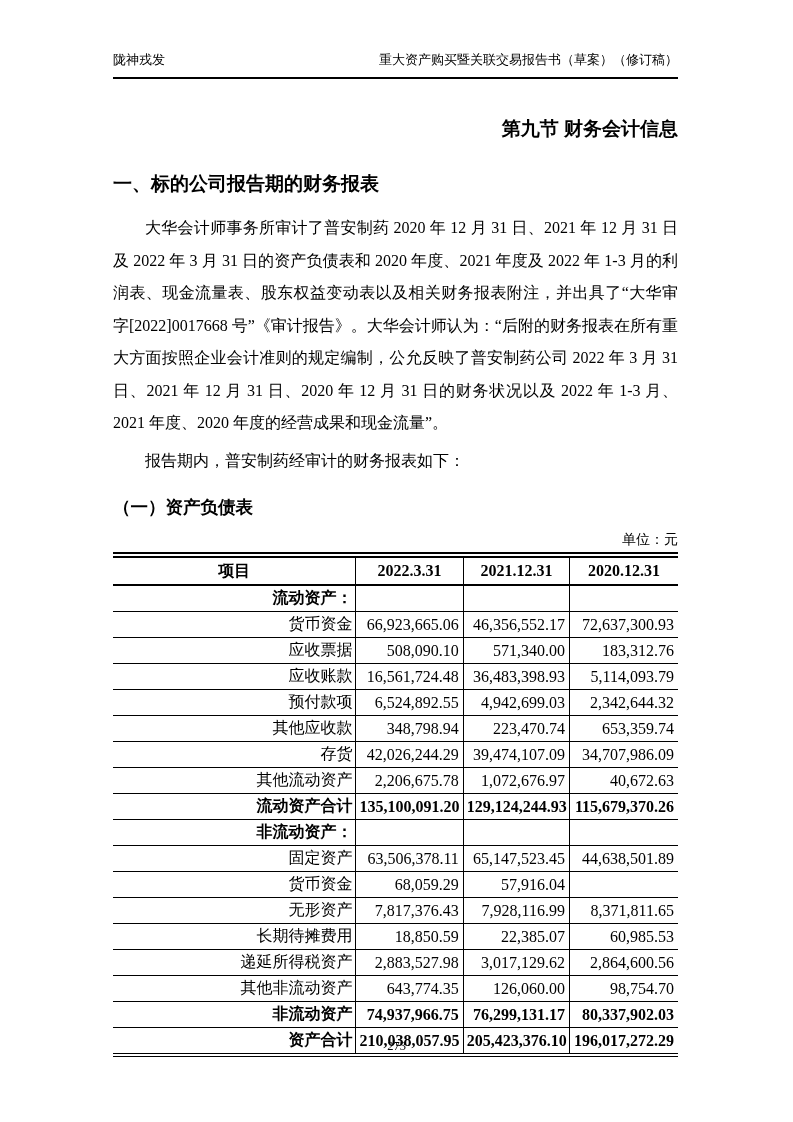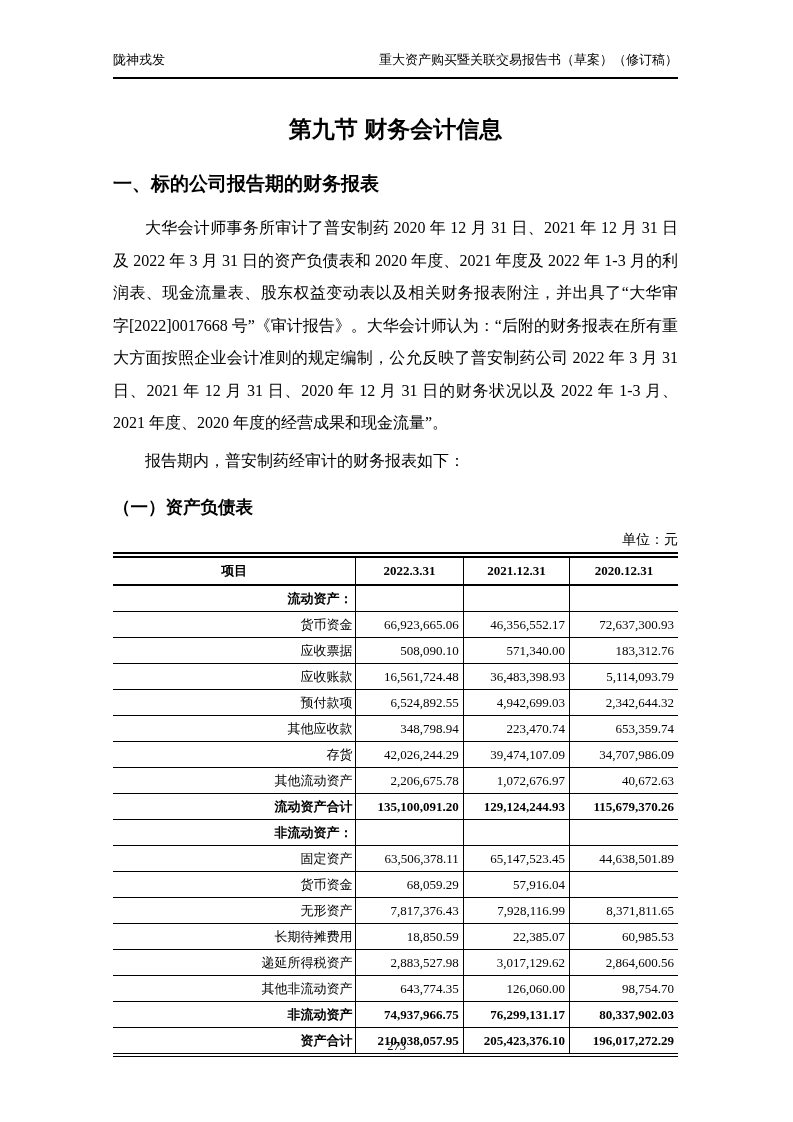--- a/index.html
+++ b/index.html
@@ -14,23 +14,23 @@
   .doc-header {
     display: flex; justify-content: space-between; align-items: flex-end;
     padding-top: 52px; padding-bottom: 9px;
     border-bottom: 2px solid #000;
     font-family: "Liberation Serif", "DejaVu Serif", serif;
     font-size: 13px; line-height: 16px;
   }
 
   .title {
     margin: 36px 0 13px 0;
-    text-align: center;
+    text-align: right;
     font-family: "Liberation Sans", "DejaVu Sans", sans-serif;
-    font-size: 23px; font-weight: bold; line-height: 28px;
+    font-size: 19px; font-weight: bold; line-height: 28px;
   }
 
   .section {
     margin: 29px 0 0 0;
     font-family: "Liberation Sans", "DejaVu Sans", sans-serif;
     font-size: 19px; font-weight: bold; line-height: 24px;
   }
 
   .body-para {
     margin: 16px 0 0 0;
@@ -54,21 +54,21 @@
     font-size: 14px; line-height: 17px;
   }
 
   table.bs-table {
     width: 100%;
     border-collapse: collapse;
     table-layout: fixed;
     border-top: 6px double #000;
     border-bottom: 4px double #000;
     font-family: "Liberation Serif", "DejaVu Serif", serif;
-    font-size: 13px;
+    font-size: 16px;
   }
   table.bs-table th {
     height: 26px; padding: 0 3px;
     font-weight: bold; text-align: center;
     border-bottom: 2px solid #000;
   }
   table.bs-table td {
     height: 25px; padding: 0 3px;
     border-top: 1px solid #000;
     overflow: hidden; white-space: nowrap;

